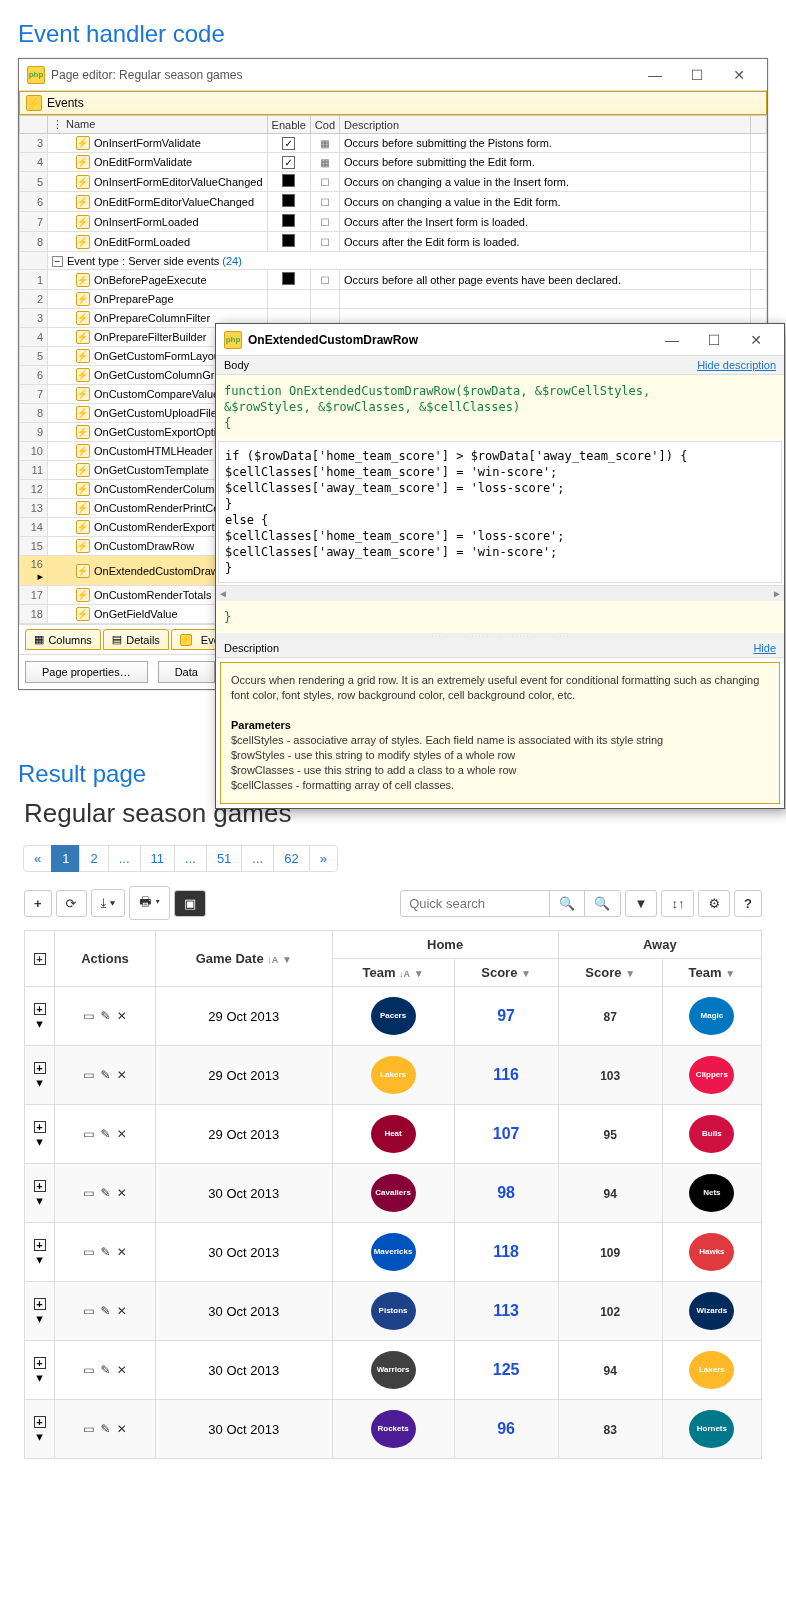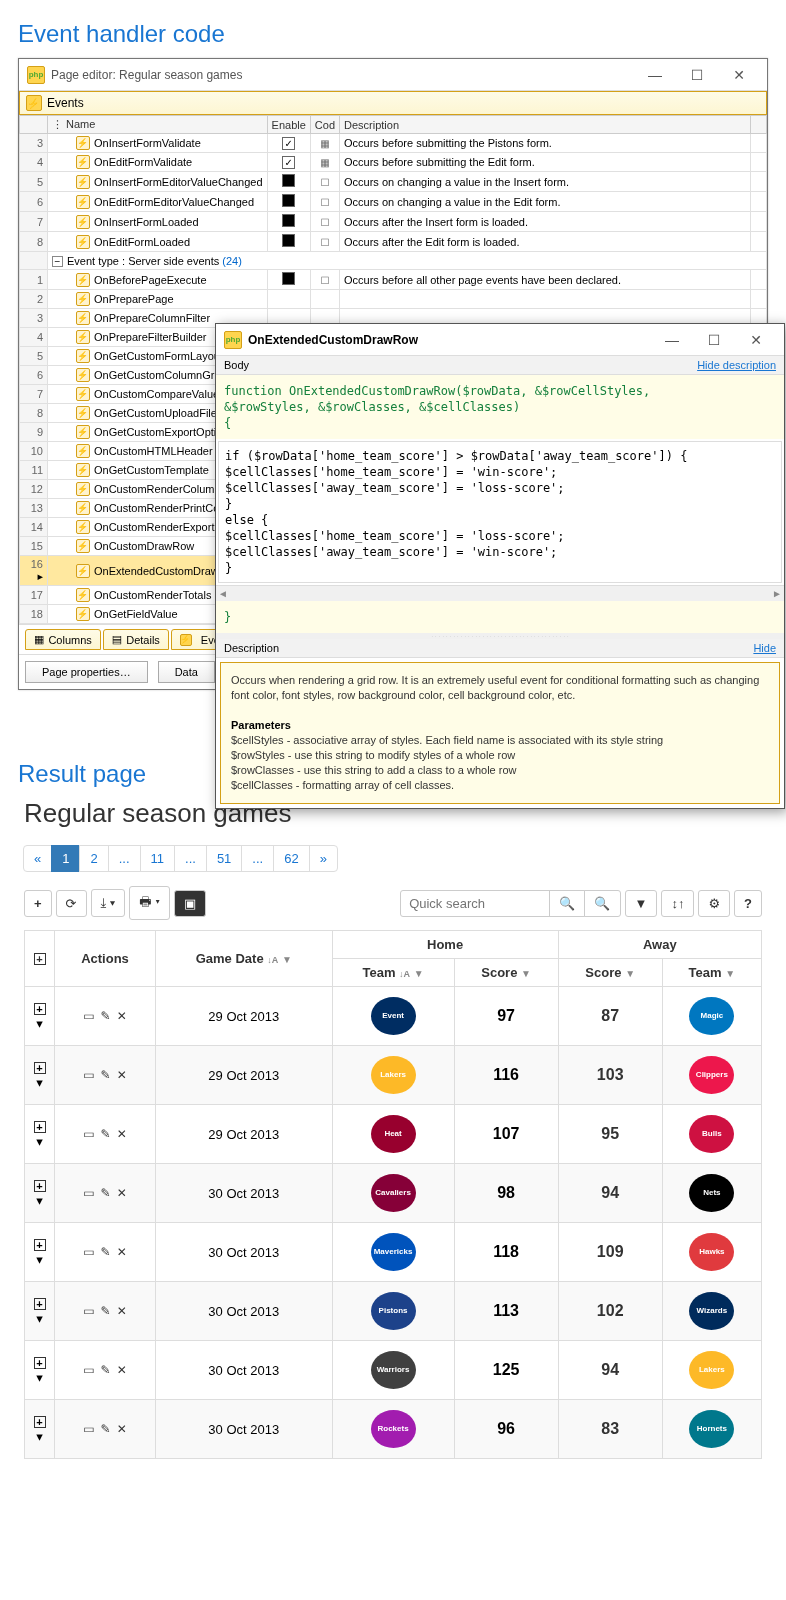--- a/index.html
+++ b/index.html
@@ -58,22 +58,22 @@
 .tb-group{display:flex;gap:4px;align-items:center}
 .tb-btn{border:1px solid #ccc;background:#fff;padding:5px 9px;font-size:13px;border-radius:3px;color:#333;cursor:pointer}
 .search{display:flex}
 .search input{border:1px solid #ccc;padding:5px 8px;font-size:13px;border-radius:3px 0 0 3px;width:150px}
 .search .tb-btn{border-radius:0;margin-left:-1px}
 .rtable{width:100%;border-collapse:collapse;font-size:13px}
 .rtable th{background:#fff;border:1px solid #ddd;padding:6px 8px;font-weight:bold;text-align:center;color:#333}
 .rtable td{border:1px solid #ddd;padding:10px 8px;text-align:center;vertical-align:middle}
 .rtable tr:nth-child(even) td{background:#f9f9f9}
 .act-icons{display:flex;gap:6px;justify-content:center;align-items:center;color:#333;font-size:12px}
-.win-score{color:#000000;font-weight:bold;font-size:16px}
-.loss-score{color:#333;font-weight:bold;font-size:16px}
+.win-score{color:#1d4ed8;font-weight:bold;font-size:16px}
+.loss-score{color:#333;font-weight:bold;font-size:12px}
 .team-logo{width:45px;height:38px;display:inline-flex;align-items:center;justify-content:center;font-size:8px;font-weight:bold;border-radius:50%;line-height:1.1}
 .sort-icon{font-size:9px;color:#888}
 .filter-icon{font-size:10px;color:#888}
 .plus-box{display:inline-block;width:12px;height:12px;border:1px solid #333;text-align:center;line-height:10px;font-weight:bold;font-size:11px}
 </style>
 </head>
 <body>
 
 <div style="position:relative">
 
@@ -551,21 +551,21 @@
         <tr>
           <td><span class="plus-box">+</span> ▾</td>
  <td>
             <div class="act-icons">
               <span>▭</span>
               <span>✎</span>
               <span>✕</span>
             </div>
           </td>
  <td>29 Oct 2013</td>
- <td><span class="team-logo" style="background:#002d62;color:#fff">Event</span></td>
+ <td><span class="team-logo" style="background:#002d62;color:#fff">Pacers</span></td>
  <td><span class="win-score">97</span></td>
  <td><span class="loss-score">87</span></td>
  <td><span class="team-logo" style="background:#0077c0;color:#fff">Magic</span></td>
         </tr>
         <tr>
           <td><span class="plus-box">+</span> ▾</td>
  <td>
             <div class="act-icons">
               <span>▭</span>
               <span>✎</span>
@@ -656,20 +656,20 @@
         <tr>
           <td><span class="plus-box">+</span> ▾</td>
  <td>
             <div class="act-icons">
               <span>▭</span>
               <span>✎</span>
               <span>✕</span>
             </div>
           </td>
  <td>30 Oct 2013</td>
- <td><span class="team-logo" style="background:#a21caf;color:#fff">Rockets</span></td>
+ <td><span class="team-logo" style="background:#4c1d95;color:#fff">Rockets</span></td>
  <td><span class="win-score">96</span></td>
  <td><span class="loss-score">83</span></td>
  <td><span class="team-logo" style="background:#00788c;color:#fff">Hornets</span></td>
         </tr>
       </tbody>
  </table>
 </div>
 
 </body></html>

